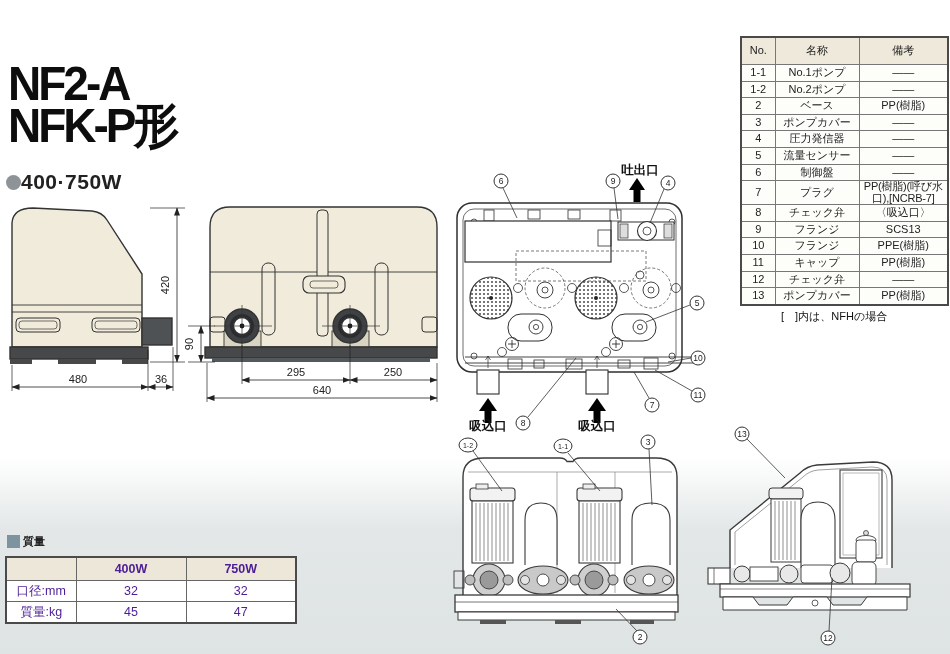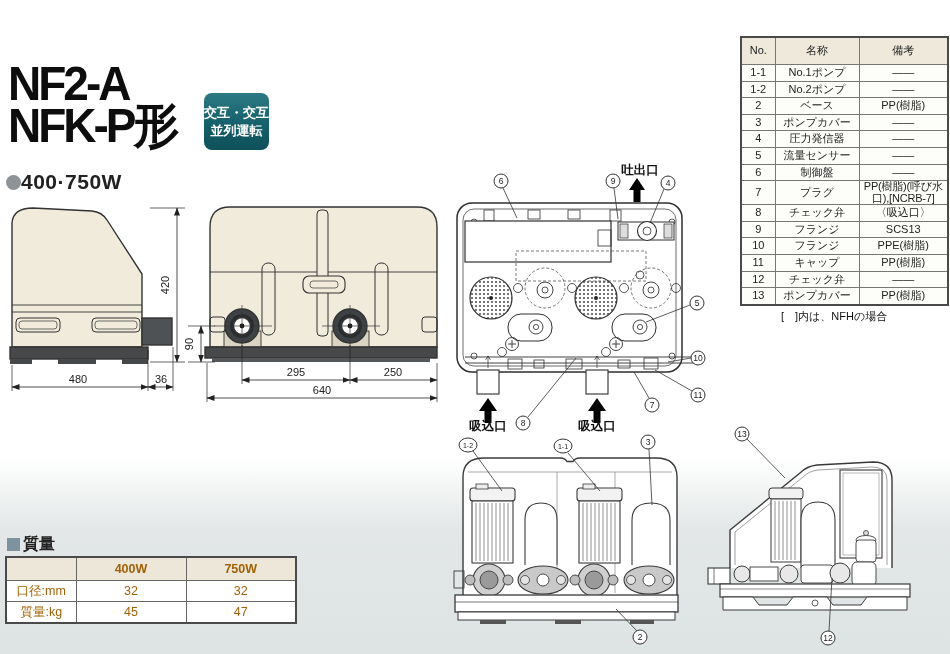--- a/index.html
+++ b/index.html
@@ -16,45 +16,41 @@
   .power-line{position:absolute;left:6px;top:170px;display:flex;align-items:center;}
   .power-dot{width:15px;height:15px;border-radius:50%;background:#8e9397;}
   .power-text{font-size:21px;font-weight:700;color:#222;letter-spacing:0.5px;}
   
   .parts-table{position:absolute;left:740px;top:36px;border-collapse:collapse;border:2px solid #4a4a4a;background:#fdfdfa;}
   .parts-table th,.parts-table td{border:1px solid #777;font-size:11px;text-align:center;padding:0 2px;height:15.6px;line-height:1.05;color:#222;}
   .parts-table th{background:#efe9dc;height:26px;font-weight:400;}
   .pt-remark-small{font-size:6.8px;letter-spacing:-0.2px;}
   .table-footnote{position:absolute;left:739px;top:309px;font-size:11px;color:#111;padding-left:42px;}
   
-  .weight-heading{position:absolute;left:7px;top:534px;display:flex;align-items:center;gap:3px;font-size:16px;font-weight:700;color:#222;}
+  .weight-heading{position:absolute;left:7px;top:534px;display:flex;align-items:center;gap:3px;font-size:11px;font-weight:700;color:#222;}
   .weight-square{width:13px;height:13px;background:#7e93a0;display:inline-block;}
   .weight-table{position:absolute;left:5px;top:556px;border-collapse:collapse;border:2px solid #4a4a4a;background:#fff;}
-  .weight-table th,.weight-table td{border:1px solid #666;font-size:12.5px;text-align:center;height:20px;padding:0 2px;color:#a16207;}
+  .weight-table th,.weight-table td{border:1px solid #666;font-size:12.5px;text-align:center;height:20px;padding:0 2px;color:#4c1d95;}
   .weight-table th{background:#ece7d9;height:22px;font-weight:700;}
   .weight-table td.rowlab{font-weight:400;}
   svg{position:absolute;}
   svg text{font-family:"Liberation Sans",sans-serif;}
   .dimtxt{font-size:11px;fill:#222;}
   .jplab{font-size:12.5px;font-weight:700;fill:#111;}
   .callout-t{font-size:8.5px;fill:#222;text-anchor:middle;}
   .callout-small{font-size:7px;fill:#222;text-anchor:middle;}
 </style>
 </head>
 <body>
 
 <div class="page">
 
   <div class="title-block">
     <div class="title-line">NF2-A</div>
     <div class="title-line">NFK-P形</div>
-  </div>
-  <div class="badge">
-    <span>交互・交互</span>
-    <span>並列運転</span>
   </div>
   <div class="power-line">
     <span class="power-dot"></span>
     <span class="power-text">400·750W</span>
   </div>
 
   <svg style="left:0;top:195px" width="450" height="215" viewBox="0 0 450 215">
     <defs>
       <marker id="ar" markerWidth="9" markerHeight="8" refX="7.5" refY="3" orient="auto-start-reverse" markerUnits="userSpaceOnUse">
         <path d="M0,0 L8,3 L0,6 Z" fill="#222"></path>

